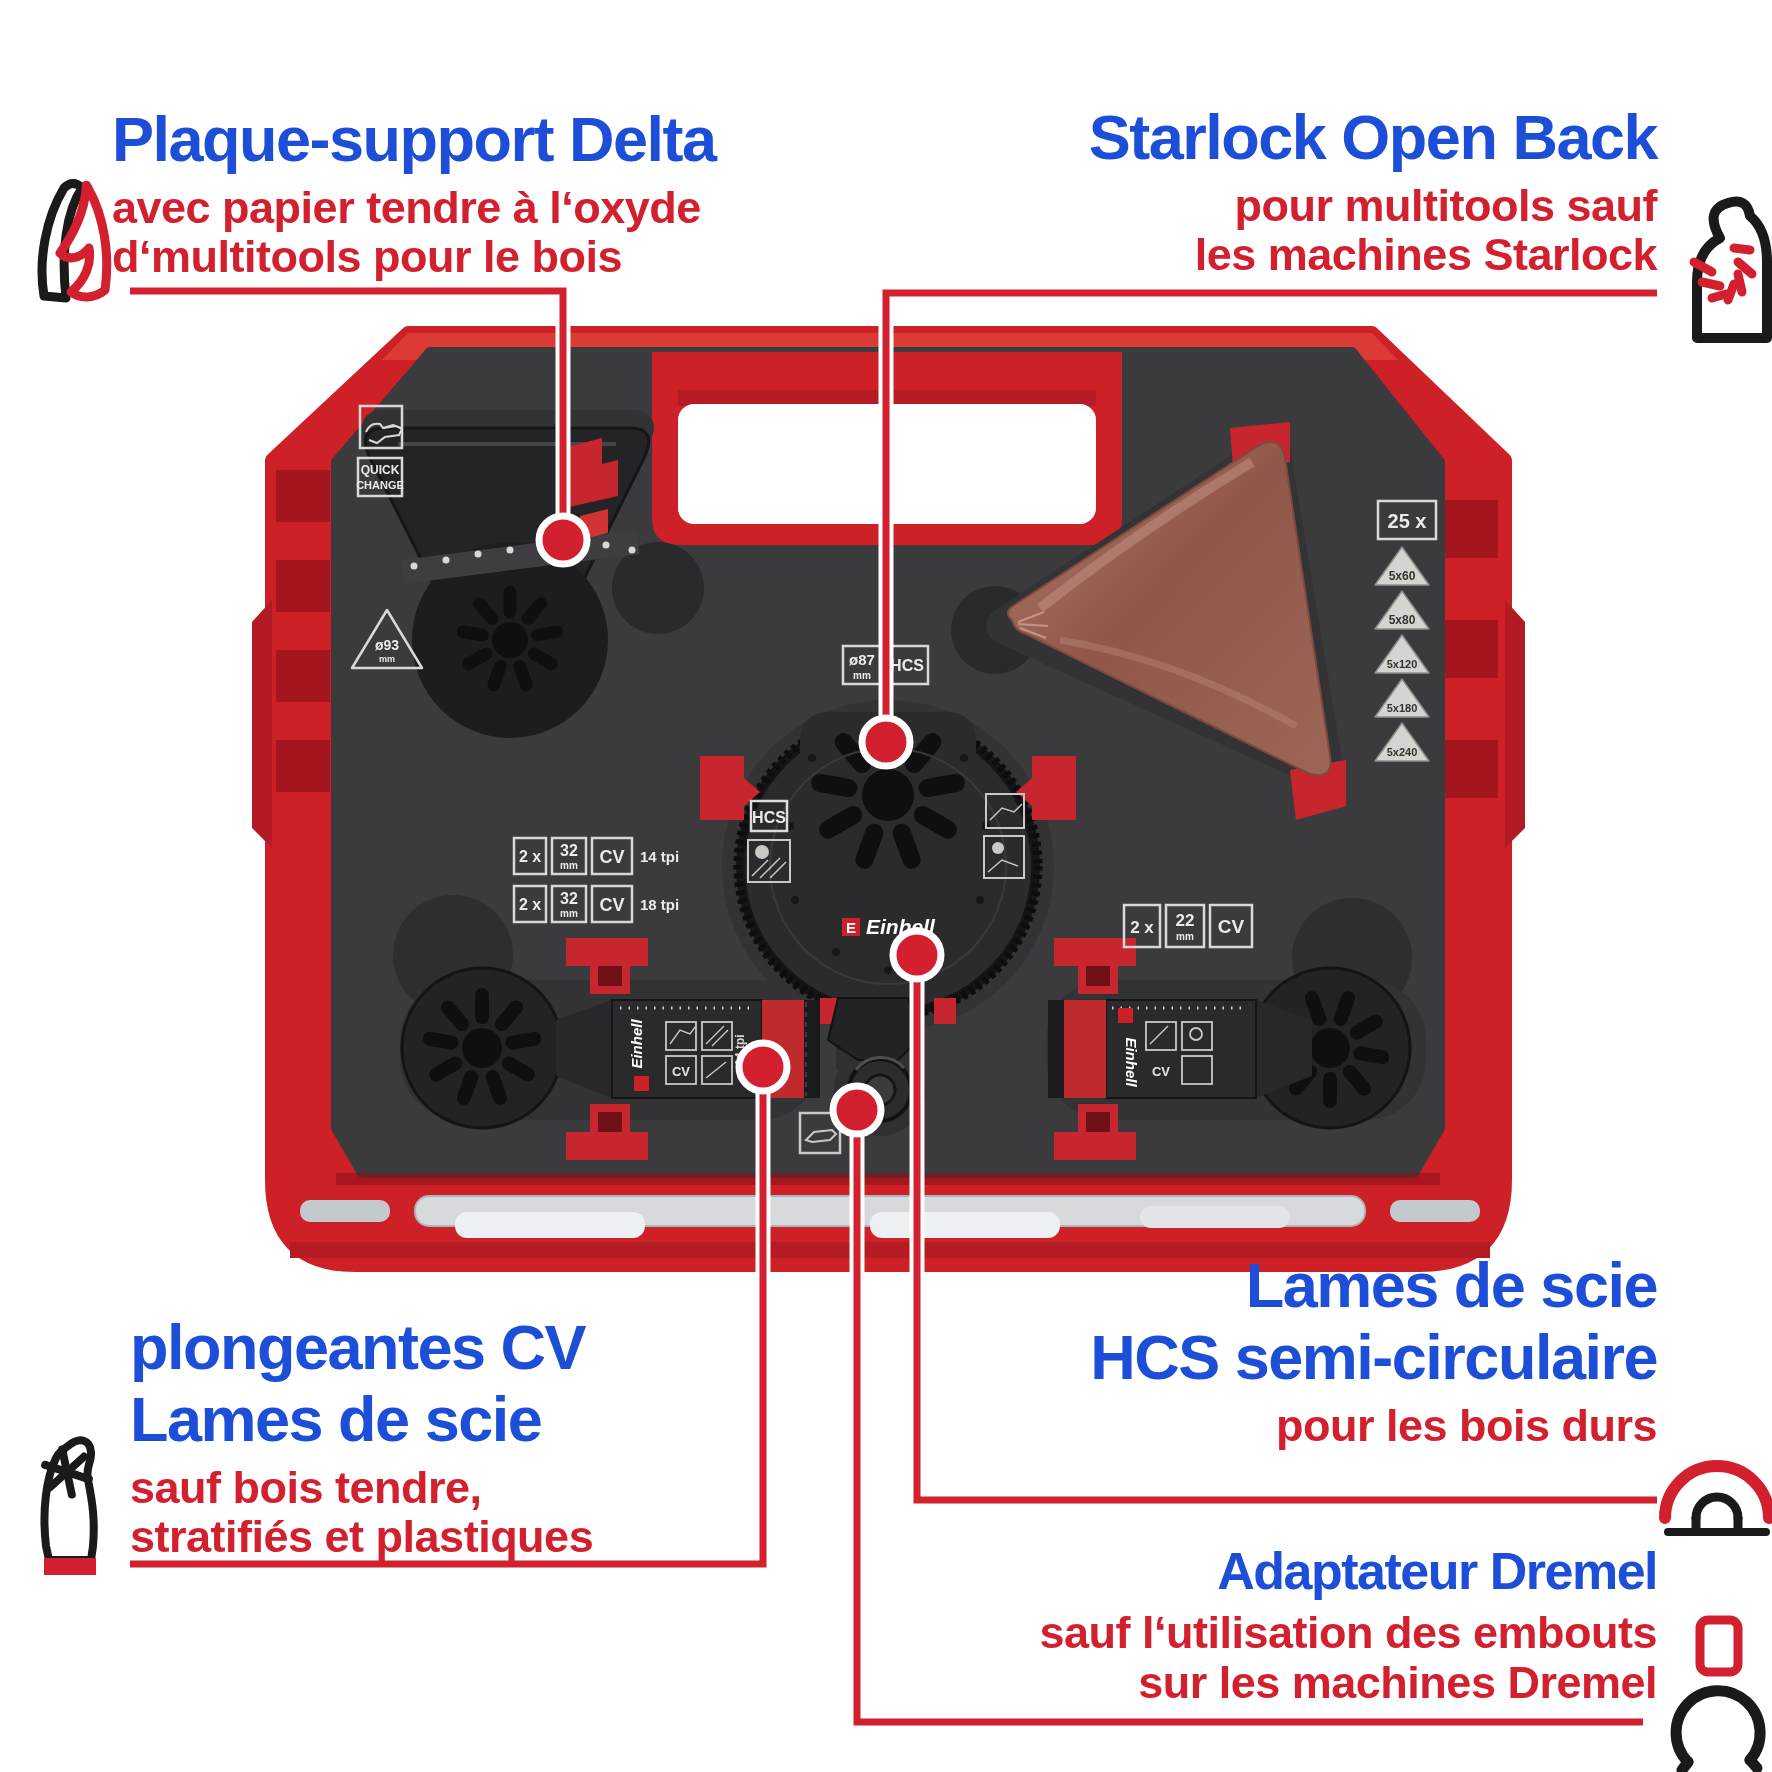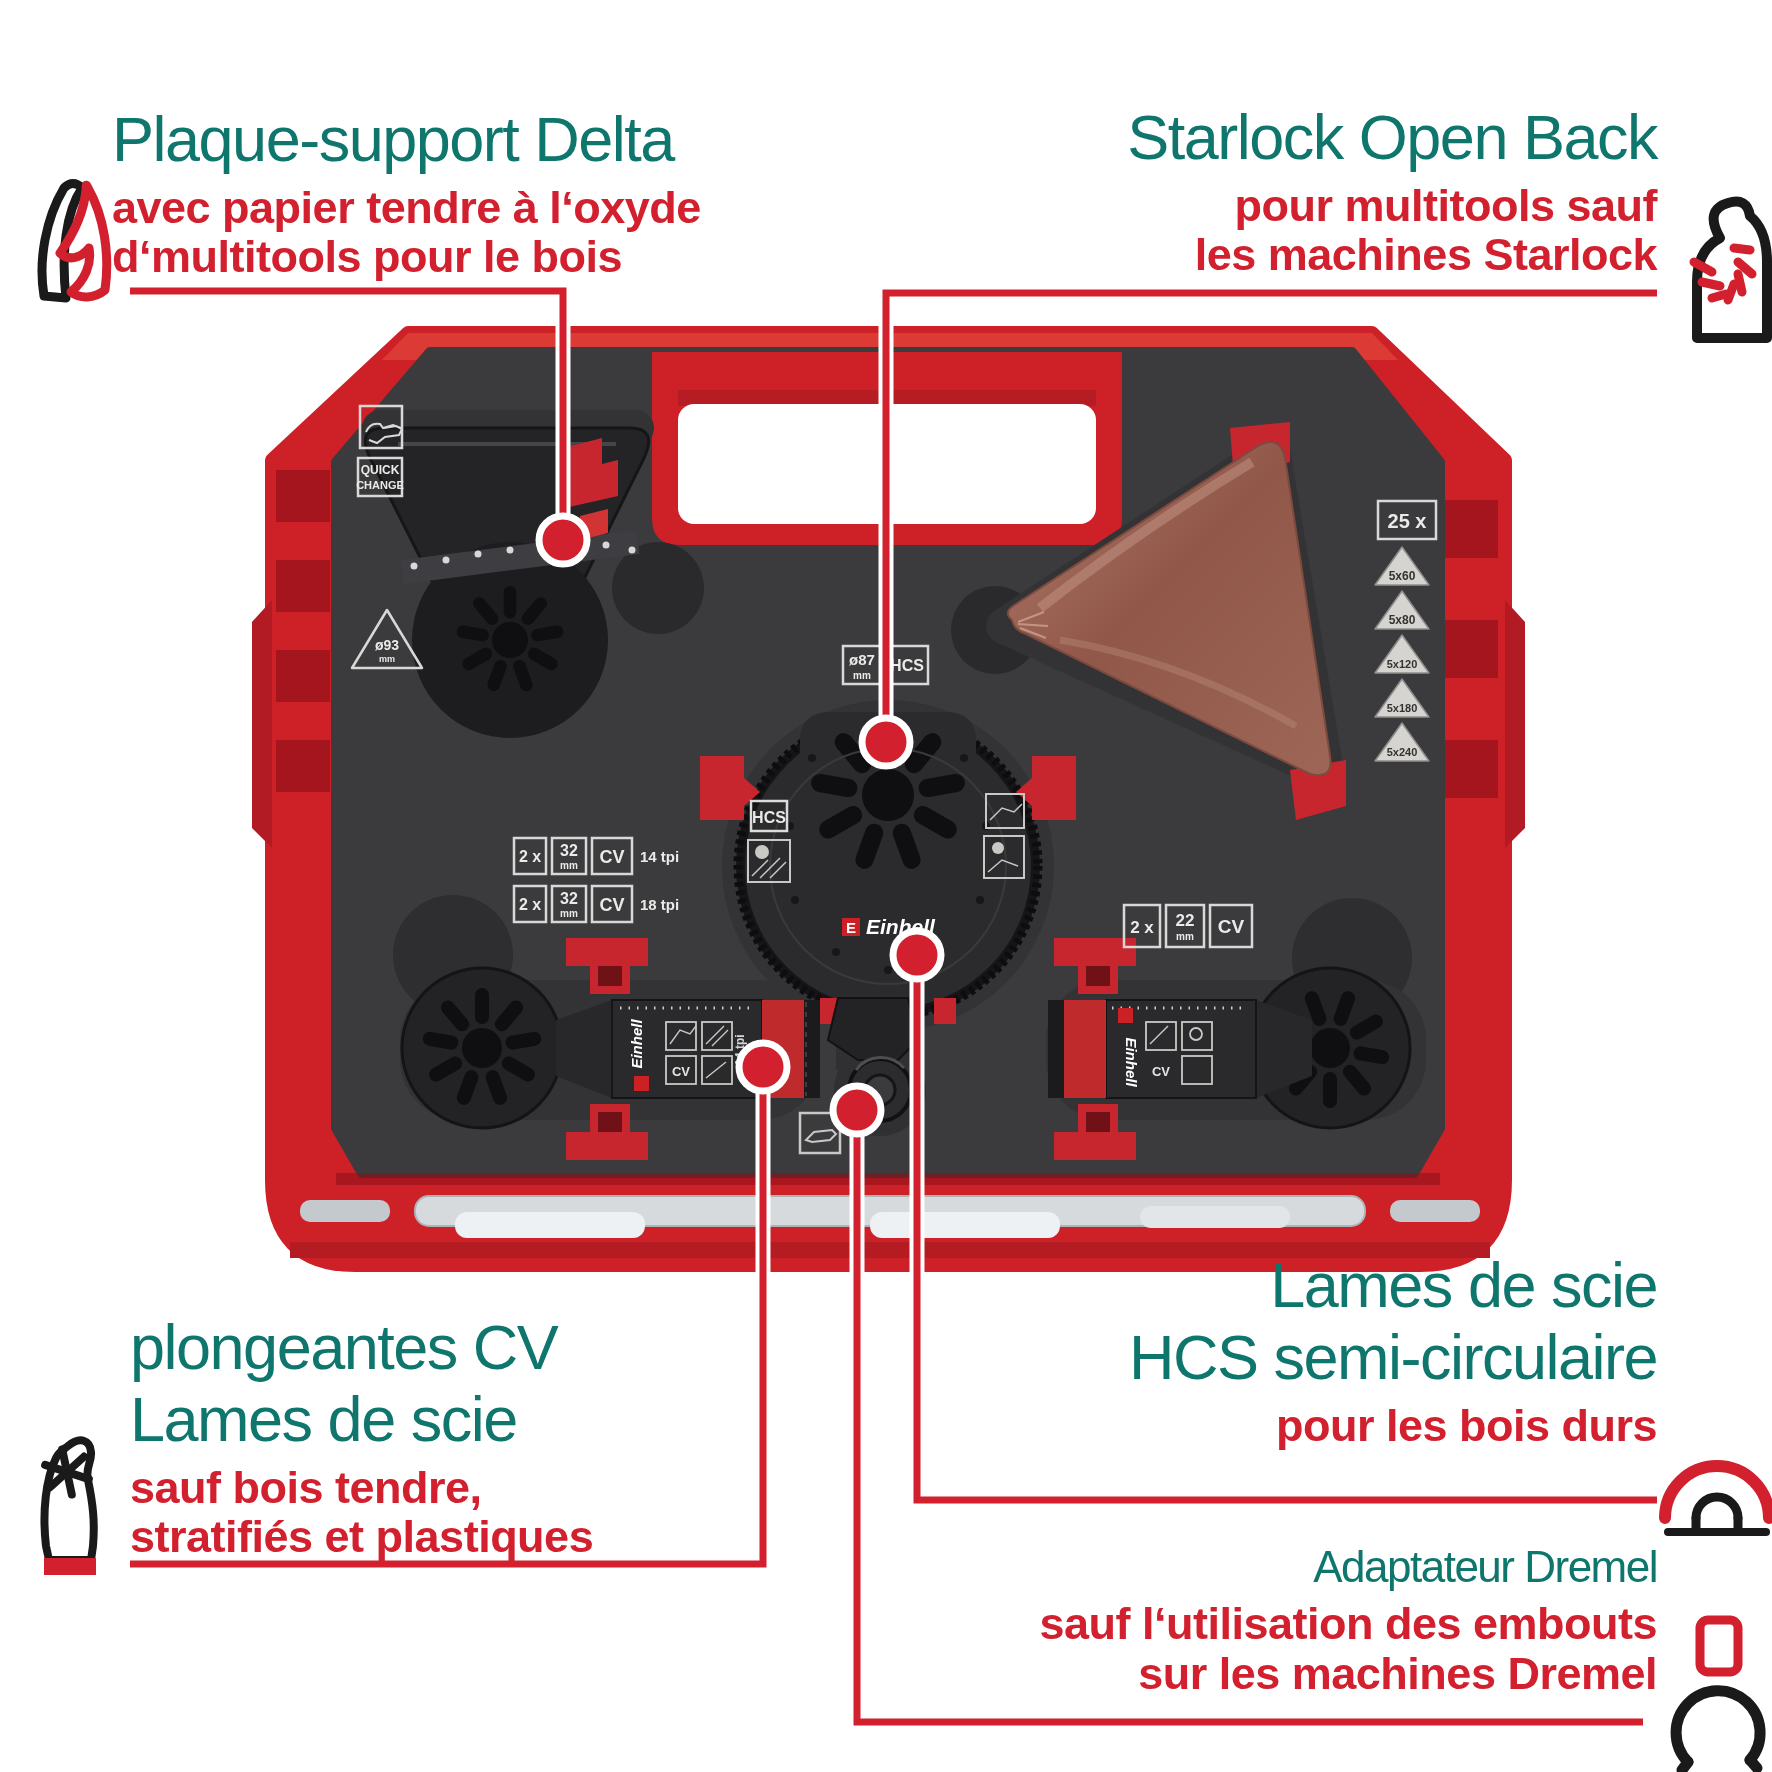--- a/index.html
+++ b/index.html
@@ -3,23 +3,23 @@
 <meta charset="utf-8">
 <style>
   html,body{margin:0;padding:0;background:#ffffff;}
   .stage{
     position:relative;width:1772px;height:1772px;overflow:hidden;background:#ffffff;
     font-family:"Liberation Sans", sans-serif;
   }
   .scene{position:absolute;left:0;top:0;width:1772px;height:1772px;}
   .callout{position:absolute;white-space:nowrap;}
   .co-title{
-    font-size:63px;font-weight:normal;color:#0f766e;line-height:1.14;letter-spacing:-1.5px;
+    font-size:63px;font-weight:bold;color:#1d4ed8;line-height:1.14;letter-spacing:-1.5px;
   }
-  .co-title.sm{font-size:44px;}
+  .co-title.sm{font-size:52px;}
   .co-sub{
     font-size:45px;font-weight:bold;color:#d2202e;line-height:1.1;letter-spacing:-0.5px;margin-top:0;
   }
   .co-gap{height:7px;}
   .align-right{text-align:right;}
 </style>
 </head>
 <body>
 
 <div class="stage">

